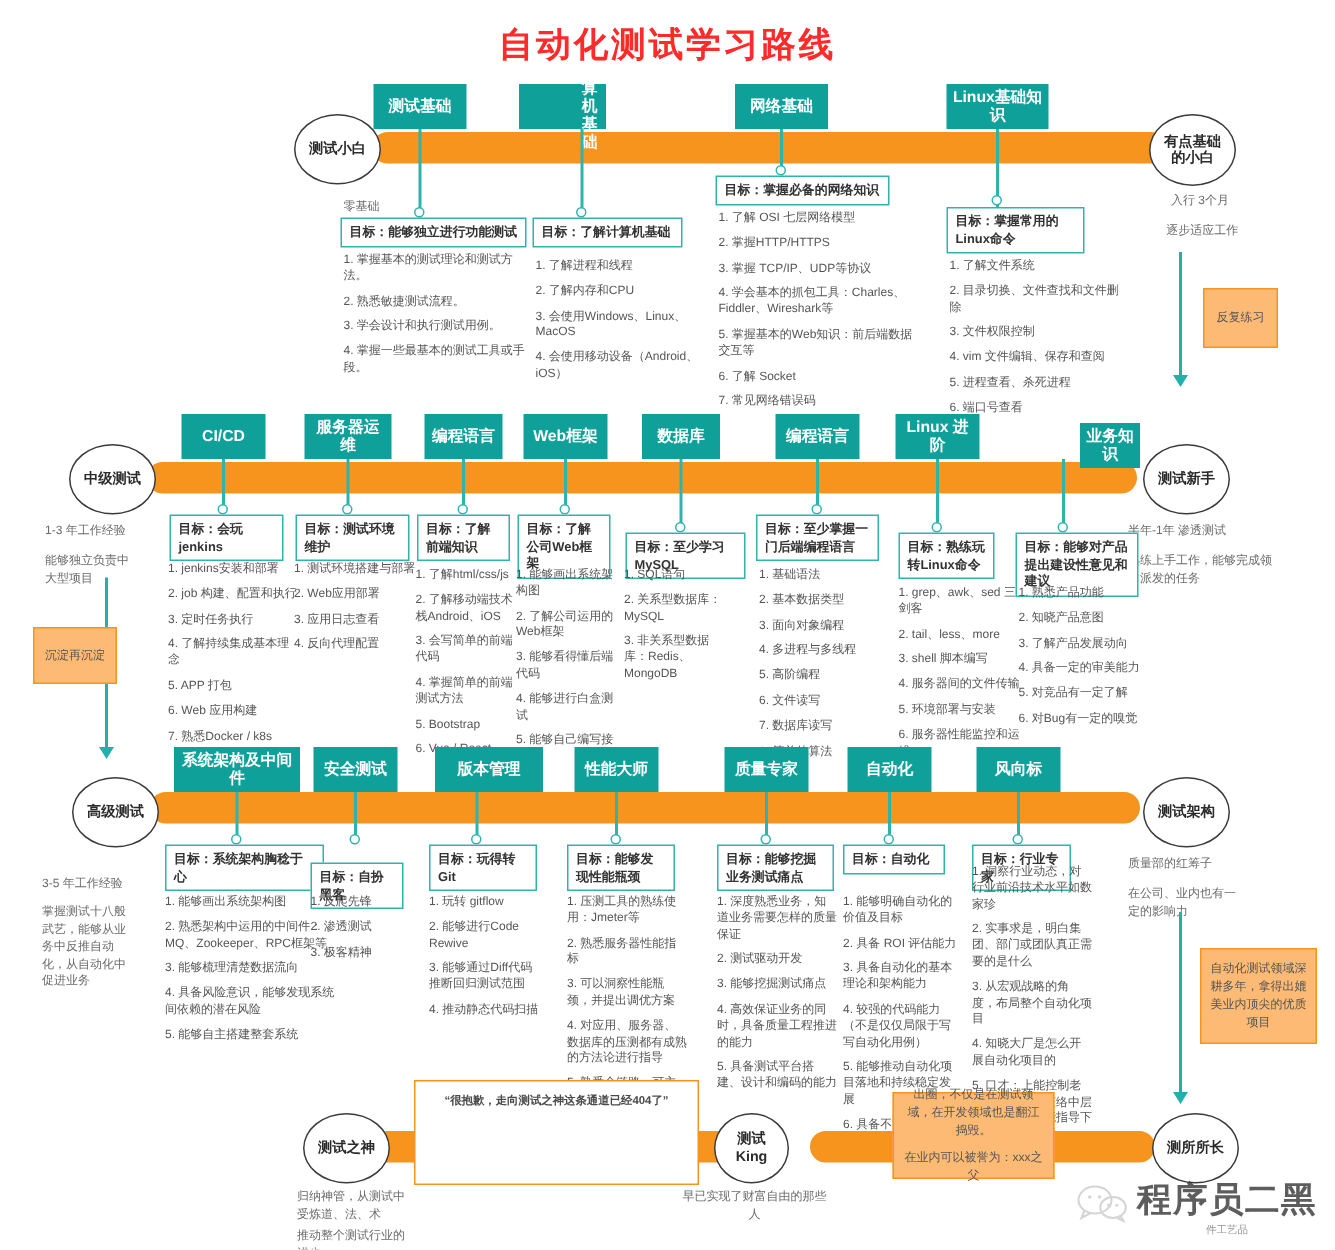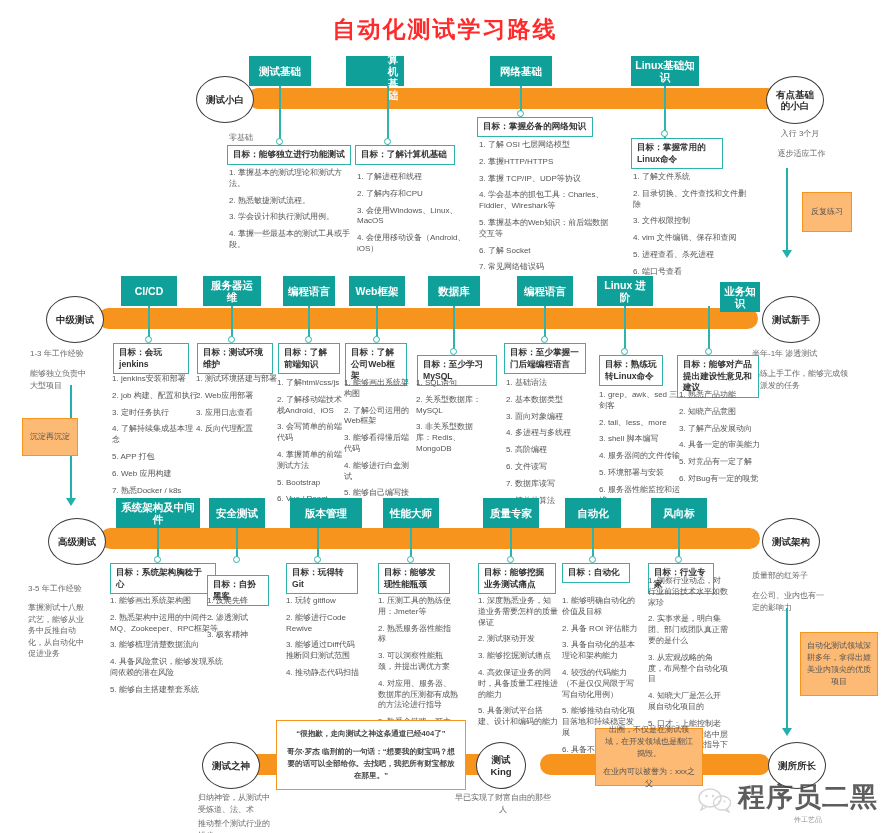--- a/index.html
+++ b/index.html
@@ -71,21 +71,21 @@
 
   
   .varrowline{background:#22b0ad;width:2px;}
   .varrowhead{
     width:0;height:0;border-left:5px solid transparent;border-right:5px solid transparent;
     border-top:8px solid #22b0ad;
   }
 
   
   #wm{right:12px;bottom:8px;display:flex;align-items:center;gap:6px;opacity:.82;}
-  #wm .wmtext{font-size:27px;font-weight:700;color:#3a3a3a;letter-spacing:1px;}
+  #wm .wmtext{font-size:23px;font-weight:700;color:#3a3a3a;letter-spacing:1px;}
   #wm .wmsub{font-size:7px;color:#7a7a7a;}
 </style>
 </head>
 <body>
 
 <div class="abs" id="title">自动化测试学习路线</div>
 
 <div class="abs rail" style="left:248px;top:88px;width:530px;"></div>
 
 <div class="abs circle" style="left:196px;top:76px;width:56px;height:45px;">测试小白</div>
@@ -364,21 +364,20 @@
 <div class="abs rail" style="left:440px;top:754px;width:80px;"></div>
 <div class="abs rail" style="left:540px;top:754px;width:230px;"></div>
 
 <div class="abs circle" style="left:202px;top:742px;width:56px;height:45px;">测试之神</div>
 <div class="abs note" style="left:198px;top:792px;width:78px;">归纳神管，从测试中受炼道、法、术</div>
 <div class="abs note" style="left:198px;top:818px;width:78px;">推动整个测试行业的进步</div>
 
 <div class="abs quotebox" style="left:276px;top:720px;width:190px;height:70px;">
   <div>
     <p>“很抱歉，走向测试之神这条通道已经404了”</p>
-    <p>哥尔·罗杰 临刑前的一句话：“想要我的财宝吗？想要的话可以全部给你。去找吧，我把所有财宝都放在那里。”</p>
   </div>
 </div>
 
 <div class="abs circle" style="left:476px;top:742px;width:48px;height:45px;white-space:pre-line;">测试
 King</div>
 <div class="abs note" style="left:455px;top:792px;width:96px;text-align:center;">早已实现了财富自由的那些人</div>
 
 <div class="abs callout" style="left:595px;top:728px;width:108px;height:58px;flex-direction:column;gap:6px;">
   <div>出圈，不仅是在测试领域，在开发领域也是翻江捣毁。</div>
   <div>在业内可以被誉为：xxx之父</div>

